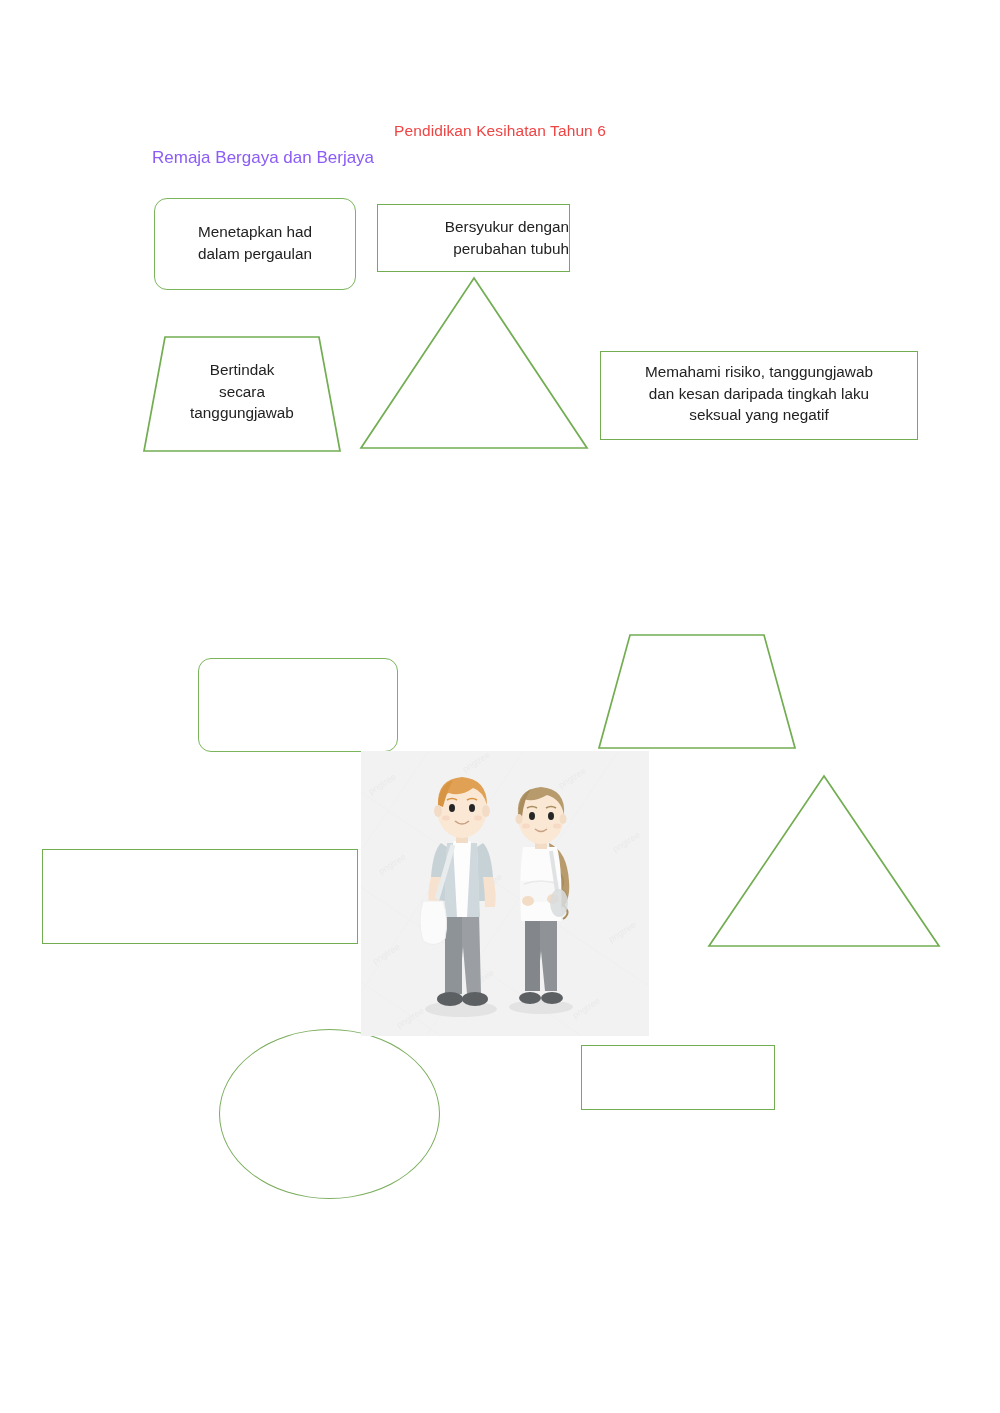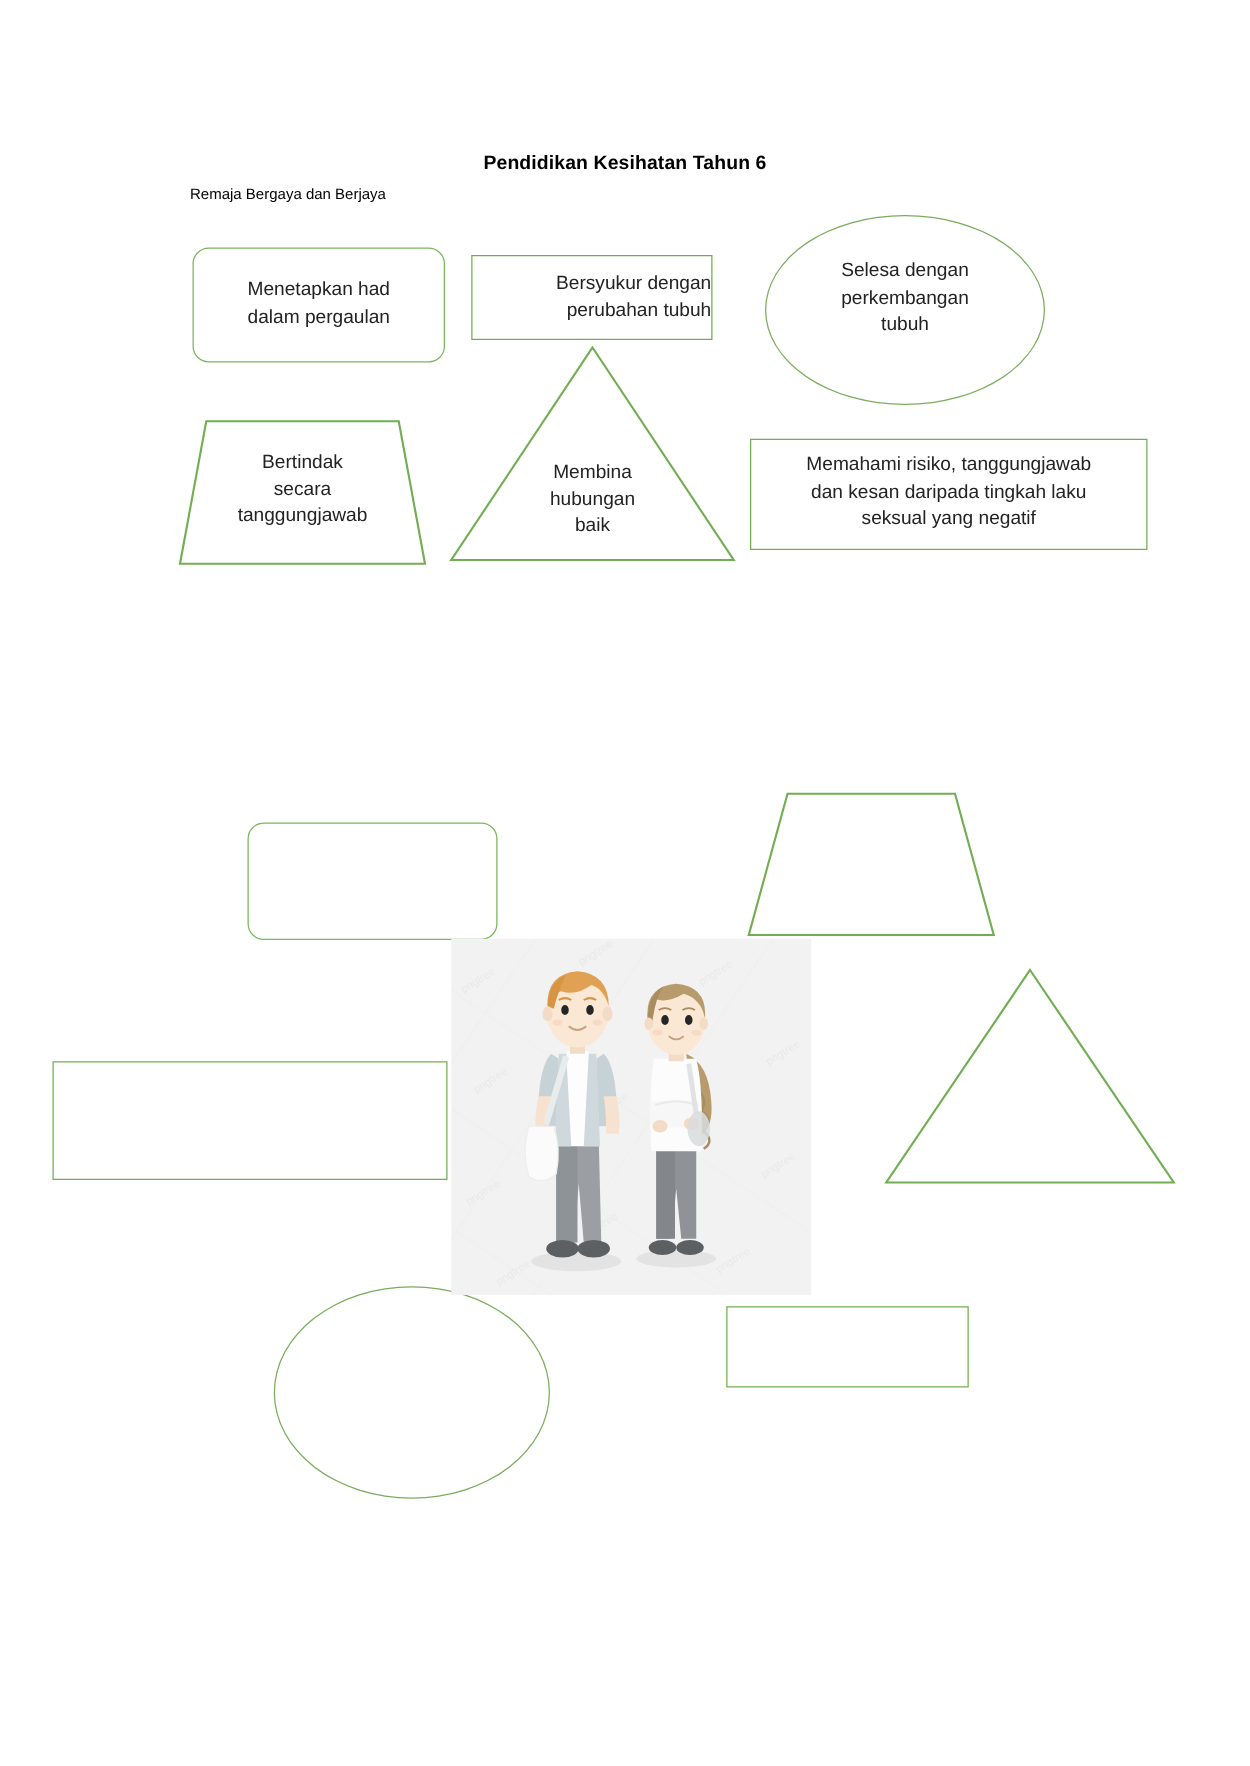--- a/index.html
+++ b/index.html
@@ -20,30 +20,30 @@
   }
 
   
   .title {
     position: absolute;
     left: 0;
     top: 122px;
     width: 1000px;
     text-align: center;
     font-size: 15.5px;
-    font-weight: bold;
-    color: #000000;
+    font-weight: normal;
+    color: #ef4444;
     letter-spacing: 0.1px;
   }
   .subtitle {
     position: absolute;
     left: 152px;
     top: 148px;
-    font-size: 12px;
-    color: #000000;
+    font-size: 17px;
+    color: #8b5cf6;
   }
 
   
   .shape {
     position: absolute;
     box-sizing: border-box;
   }
   .shape-text {
     position: absolute;
     left: 0;
@@ -121,43 +121,33 @@
   <div class="shape round-rect-outline" style="left:154px; top:198px; width:202px; height:92px;padding-left:36px;">
     <div class="shape-text" style="top:22px;">Menetapkan had
 dalam pergaulan</div>
   </div>
 
   <div class="shape rect-outline" style="left:377px; top:204px; width:193px; height:68px;">
     <div class="shape-text" style="top:11px;text-align:right;">Bersyukur dengan
 perubahan tubuh</div>
   </div>
 
-  <div class="shape ellipse-outline" style="left:612px; top:172px; width:224px; height:152px;">
-    <div class="shape-text" style="top:33px;">Selesa dengan
-perkembangan
-tubuh</div>
-  </div>
 
   <svg class="poly-svg" style="left:143px; top:336px; width:198px; height:116px;" viewBox="0 0 198 116">
     <polygon points="22,1 176,1 197,115 1,115"></polygon>
   </svg>
   <div class="shape" style="left:143px; top:336px; width:198px; height:80px;">
     <div class="shape-text" style="top:23px;">Bertindak
 secara
 tanggungjawab</div>
   </div>
 
   <svg class="poly-svg" style="left:360px; top:277px; width:228px; height:172px;" viewBox="0 0 228 172">
     <polygon points="114,1 227,171 1,171"></polygon>
   </svg>
-  <div class="shape" style="left:360px; top:277px; width:228px; height:172px;">
-    <div class="shape-text" style="top:90px;">Membina
-hubungan
-baik</div>
-  </div>
 
   <div class="shape rect-outline" style="left:600px; top:351px; width:318px; height:89px;">
     <div class="shape-text" style="top:9px;">Memahami risiko, tanggungjawab
 dan kesan daripada tingkah laku
 seksual yang negatif</div>
   </div>
 
   <div class="shape round-rect-outline" style="left:198px; top:658px; width:200px; height:94px;">
     <div class="shape-text" style="top:28px;"></div>
   </div>

